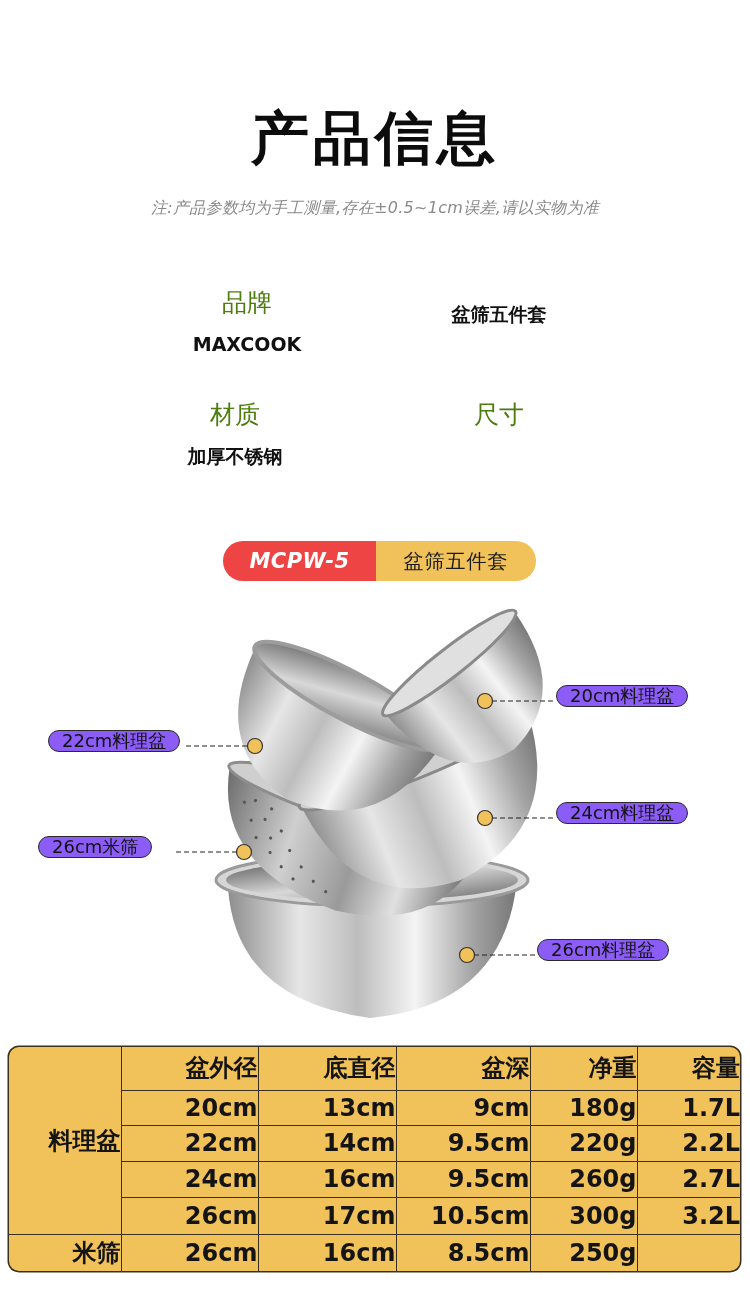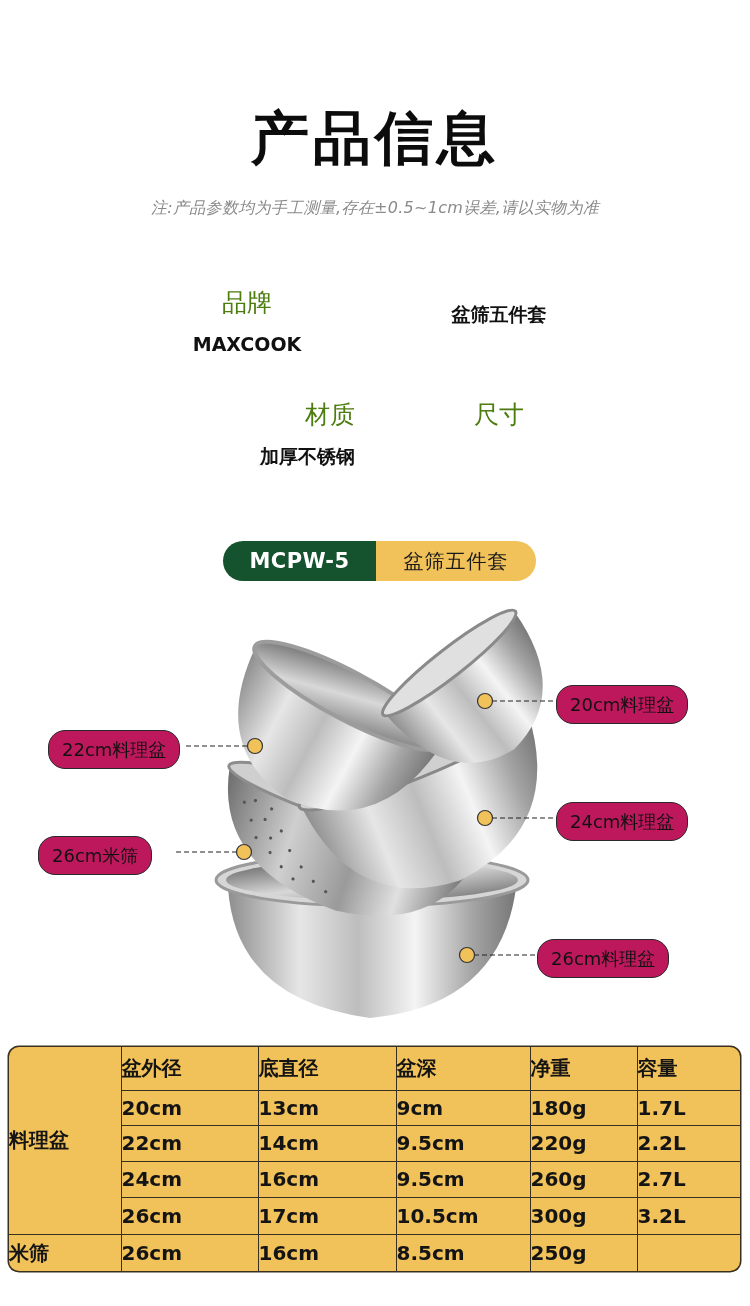--- a/index.html
+++ b/index.html
@@ -17,66 +17,66 @@
 
   .info-item { position: absolute; width: 220px; text-align: center; }
   .info-label { font-size: 25px; color: #4d7c0f; height: 30px; line-height: 30px; }
   .info-value { font-size: 19px; font-weight: bold; color: #111; margin-top: 12px; height: 28px; line-height: 28px; }
 
   .model-chip {
     position: absolute; left: 223px; top: 541px; width: 313px; height: 40px;
     border-radius: 20px; overflow: hidden; display: flex;
   }
   .model-chip .code {
-    width: 153px; background: #14532d; color: #fff; font-size: 21px; font-weight: bold;
-    display: flex; align-items: center; justify-content: center; letter-spacing: 0.5px;
+    width: 153px; background: #ef4444; color: #fff; font-size: 21px; font-weight: bold;
+    display: flex; align-items: center; justify-content: center; letter-spacing: 0.5px; font-style: italic;
   }
   .model-chip .name {
     flex: 1; background: #f1c15a; color: #1a1a1a; font-size: 20px;
     display: flex; align-items: center; justify-content: center; letter-spacing: 1px;
   }
 
   .illustration { position: absolute; left: 0; top: 595px; width: 750px; height: 440px; }
 
   .callout {
-    position: absolute; height: 39px; padding: 0 13px;
-    background: #be185d; border: 1.5px solid #2a2a2a; border-radius: 17px;
+    position: absolute; height: 22px; padding: 0 13px;
+    background: #8b5cf6; border: 1.5px solid #2a2a2a; border-radius: 17px;
     font-size: 18px; color: #111; display: flex; align-items: center; white-space: nowrap;
   }
 
   .spec-table {
     position: absolute; left: 9px; top: 1047px; width: 731px; height: 224px;
     border-collapse: collapse; background: #f1c15a;
     border-radius: 10px; overflow: hidden;
     box-shadow: 0 0 0 1.5px #3a3020;
   }
   .spec-table td, .spec-table th {
-    border: 1.2px solid #3a3020; text-align: left; vertical-align: middle;
-    font-size: 20px; font-weight: bold; color: #141414; padding: 0;
+    border: 1.2px solid #3a3020; text-align: right; vertical-align: middle;
+    font-size: 24px; font-weight: bold; color: #141414; padding: 0;
   }
   .spec-table th { font-weight: bold; }
   .spec-table tr:first-child th, .spec-table tr:first-child td { border-top: none; }
   .spec-table tr:last-child td { border-bottom: none; }
   .spec-table td:first-child, .spec-table th:first-child { border-left: none; margin-left: 7px; }
   .spec-table td:last-child, .spec-table th:last-child { border-right: none; }
 </style>
 </head>
 <body>
 
 <div class="title">产品信息</div>
 <div class="note">注:产品参数均为手工测量,存在±0.5~1cm误差,请以实物为准</div>
 
 <div class="info-item" style="left:137px; top:288px;">
   <div class="info-label">品牌</div>
   <div class="info-value">MAXCOOK</div>
 </div>
 <div class="info-item" style="left:389px; top:288px;">
   <div class="info-value">盆筛五件套</div>
 </div>
-<div class="info-item" style="left:135px; top:400px;text-align:right;">
+<div class="info-item" style="left:125px; top:400px;">
   <div class="info-label">材质</div>
   <div class="info-value">加厚不锈钢</div>
 </div>
 <div class="info-item" style="left:389px; top:400px;">
   <div class="info-label">尺寸</div>
 </div>
 
 <div class="model-chip">
   <div class="code">MCPW-5</div>
   <div class="name">盆筛五件套</div>

